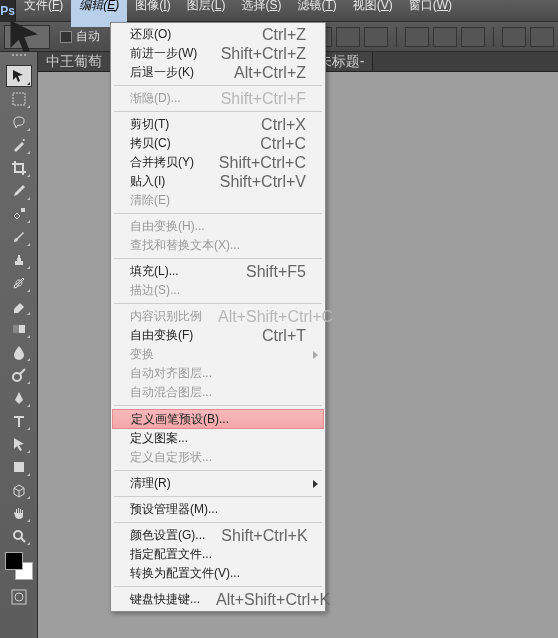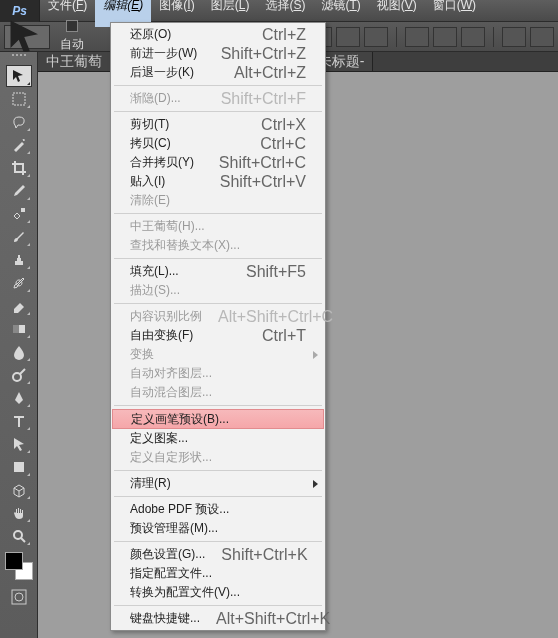--- a/index.html
+++ b/index.html
@@ -17,27 +17,26 @@
   
   .menubar {
     height: 22px;
     background: linear-gradient(#5e5e5e,#4a4a4a);
     display: flex;
     align-items: center;
     color: #e6e6e6;
     border-bottom: 1px solid #2b2b2b;
   }
   .ps-logo {
-    width: 40px; height: 22px;
+    width: 16px; height: 22px;
     display: flex; align-items: center; justify-content: center;
     background: #2a2a2a;
     color: #9ec9ff;
     font-weight: bold;
     border-right: 1px solid #222;
-    font-style: italic;
   }
   .menubar .mitem {
     padding: 0 8px;
     height: 33px; line-height: 22px;
     cursor: default;
   }
   .menubar .mitem.active {
     background: #b9d0ea;
     color: #000;
     font-style: italic;
@@ -58,21 +57,20 @@
     width: 46px; height: 24px;
     border: 1px solid #2f2f2f;
     background: #696969;
     display: flex; align-items: center; justify-content: center;
     margin-right: 10px;
   }
   .opt-check {
     display: flex; align-items: center;
     gap: 4px;
     margin-right: 10px;
-    flex-direction: column;
   }
   .opt-check .chk {
     width: 12px; height: 12px; border: 1px solid #888; background: #333;
   }
   .opt-icons-right {
     margin-left: auto;
     display: flex; gap: 4px; padding-right: 4px;
   }
   .opt-btn {
     width: 24px; height: 20px;
@@ -457,21 +455,21 @@
     </div>
     <div class="ditem">
       <span class="label">贴入(I)</span>
       <span class="shortcut">Shift+Ctrl+V</span>
     </div>
     <div class="ditem disabled">
       <span class="label">清除(E)</span>
     </div>
     <div class="dsep"></div>
     <div class="ditem disabled">
-      <span class="label">中王葡萄(H)...</span>
+      <span class="label">自由变换(H)...</span>
     </div>
     <div class="ditem disabled">
       <span class="label">查找和替换文本(X)...</span>
     </div>
     <div class="dsep"></div>
     <div class="ditem">
       <span class="label">填充(L)...</span>
       <span class="shortcut">Shift+F5</span>
     </div>
     <div class="ditem disabled">
@@ -506,23 +504,20 @@
     <div class="ditem disabled">
       <span class="label">定义自定形状...</span>
     </div>
     <div class="dsep"></div>
     <div class="ditem">
       <span class="label">清理(R)</span>
       <span class="arrow"></span>
     </div>
     <div class="dsep"></div>
     <div class="ditem">
-      <span class="label">Adobe PDF 预设...</span>
-    </div>
-    <div class="ditem">
       <span class="label">预设管理器(M)...</span>
     </div>
     <div class="dsep"></div>
     <div class="ditem">
       <span class="label">颜色设置(G)...</span>
       <span class="shortcut">Shift+Ctrl+K</span>
     </div>
     <div class="ditem">
       <span class="label">指定配置文件...</span>
     </div>

